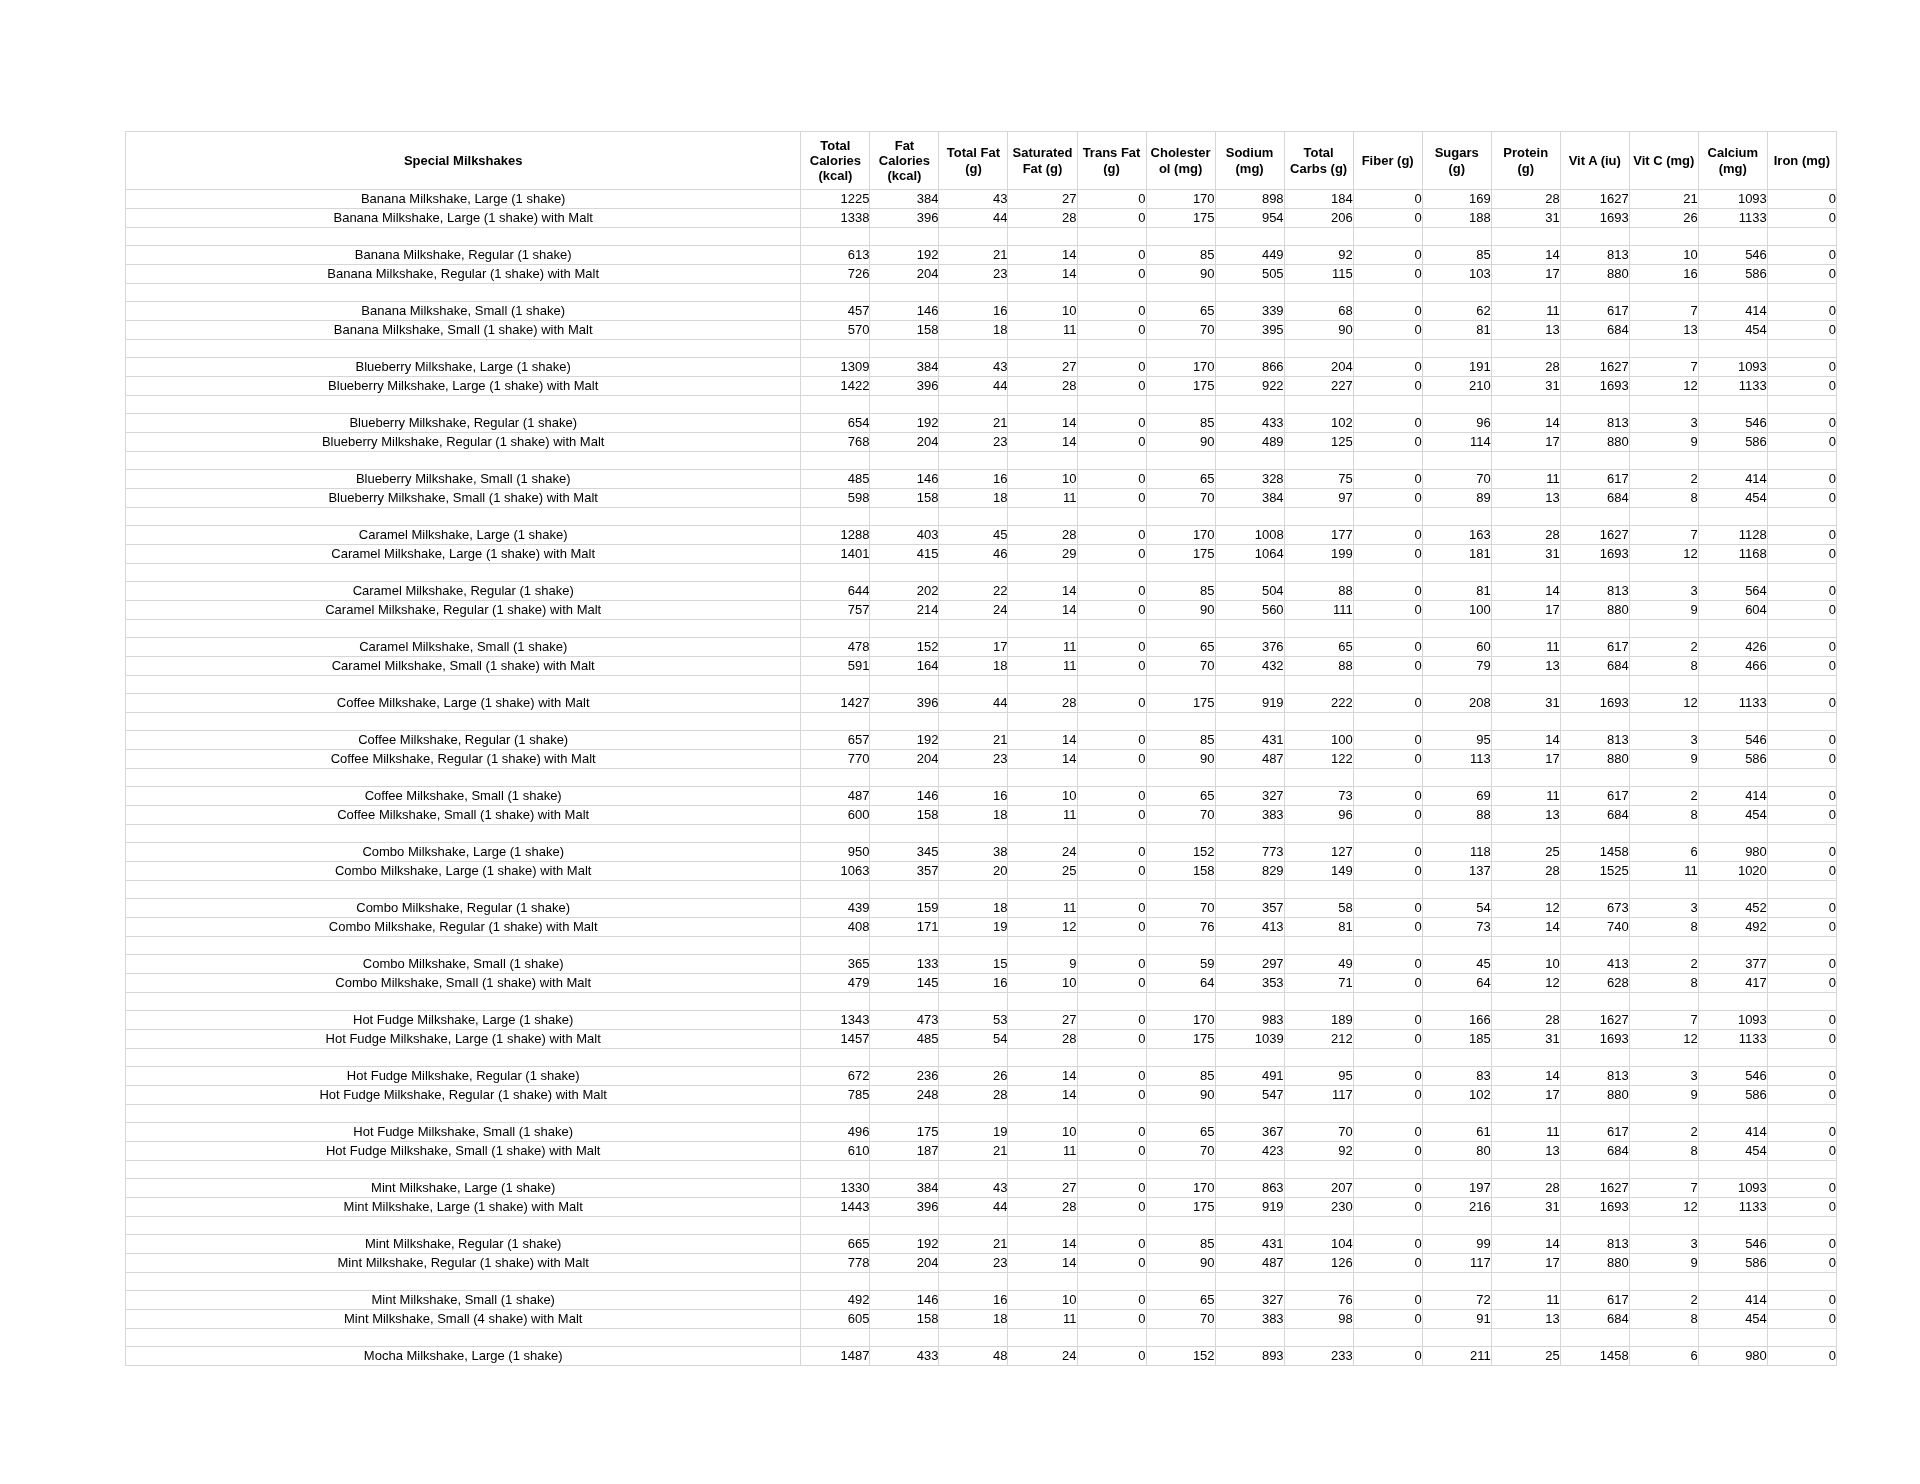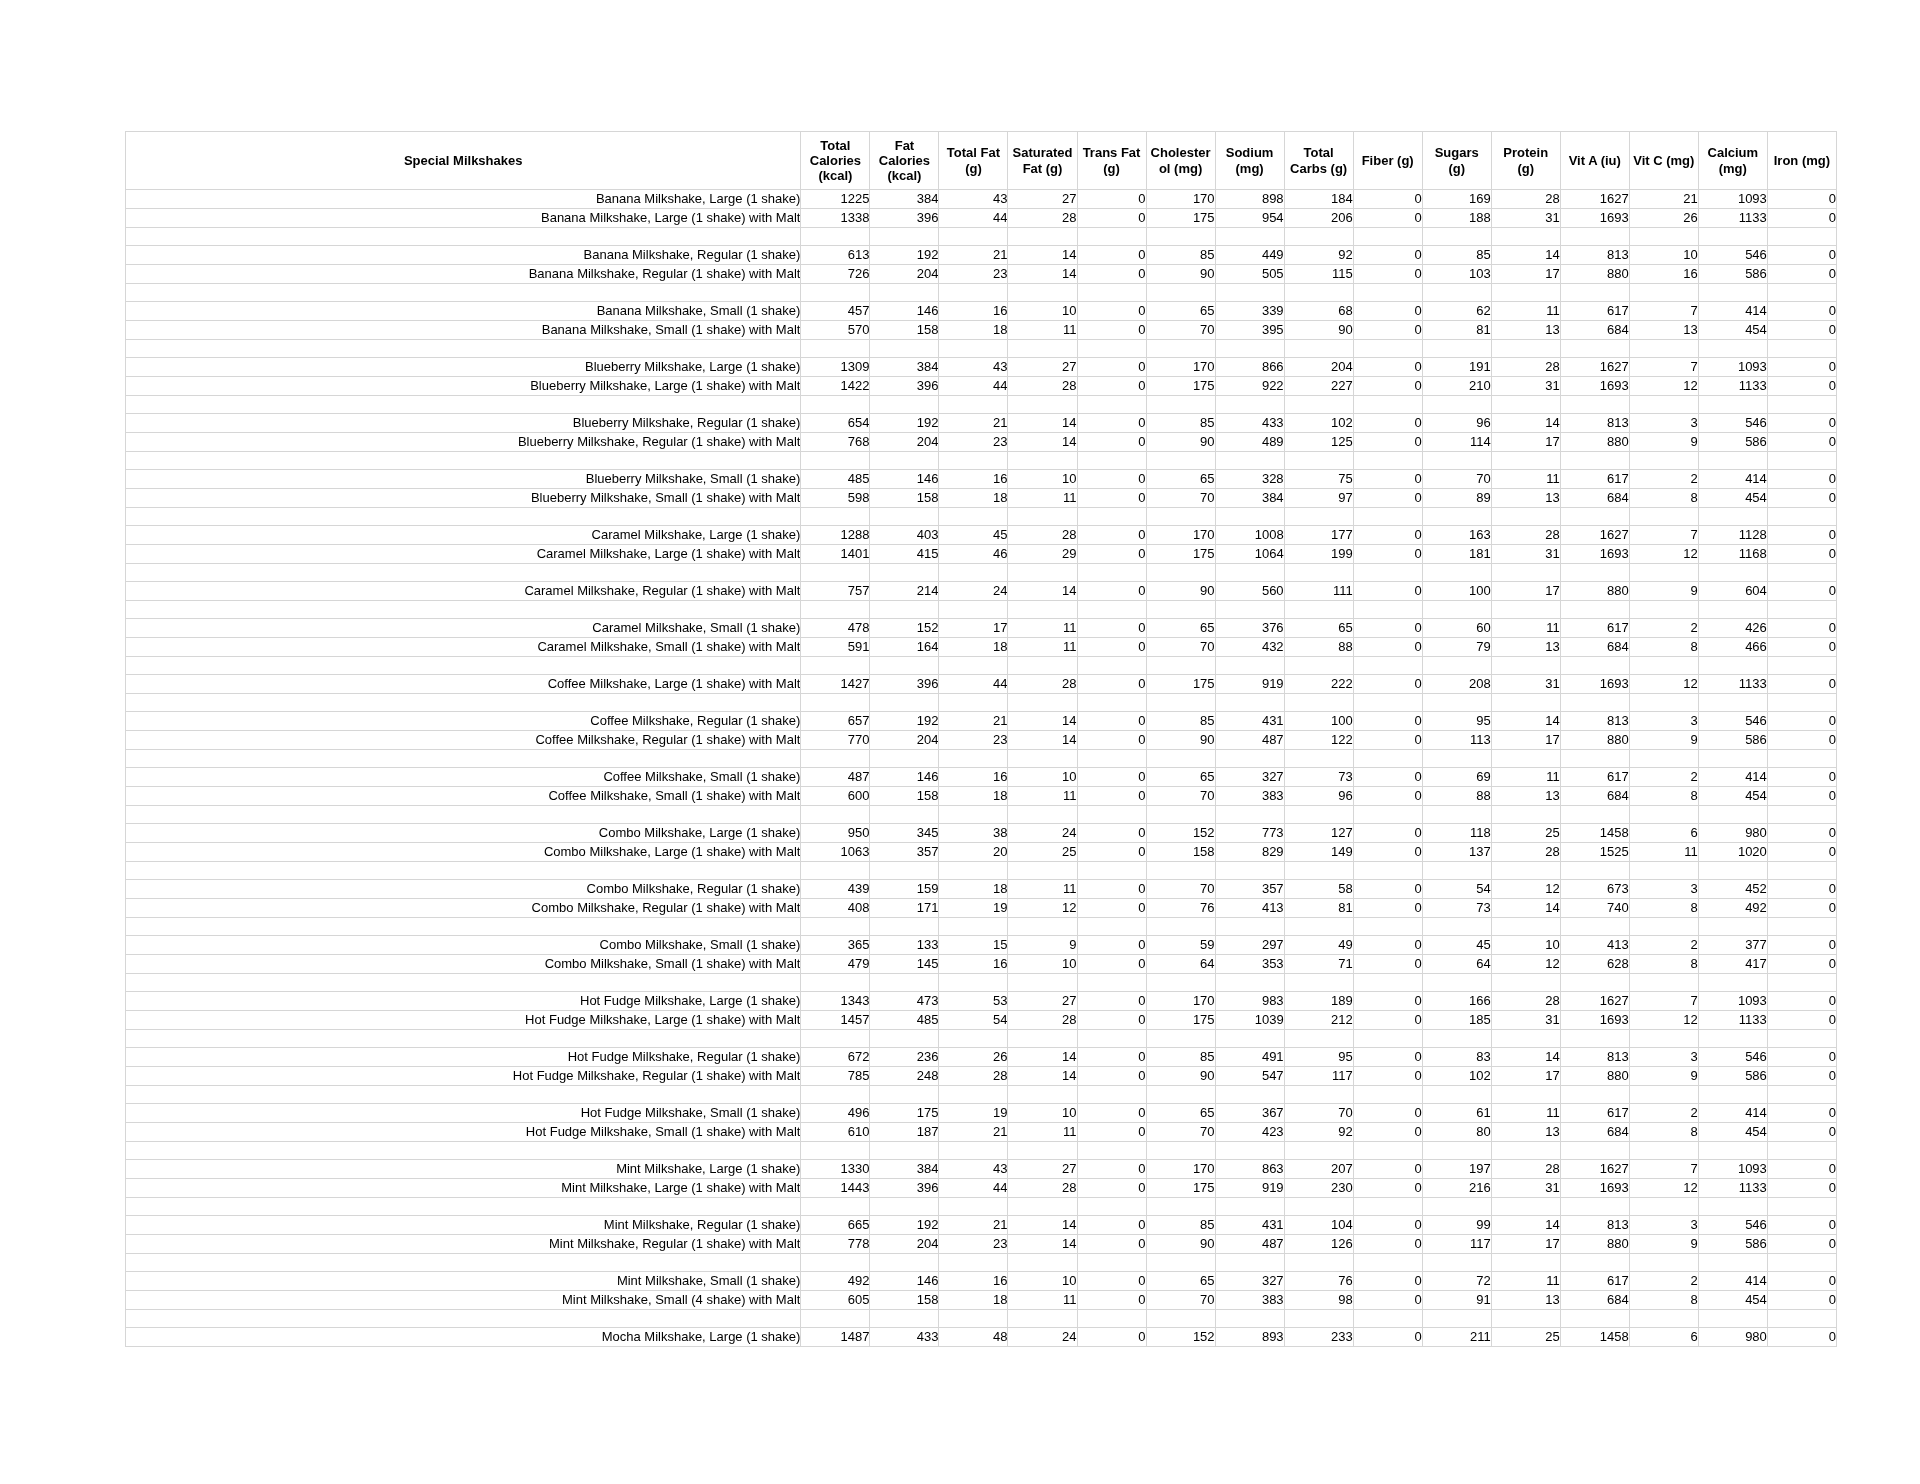--- a/index.html
+++ b/index.html
@@ -45,21 +45,21 @@
   }
   table.nutrition td {
     height: 18px;
     line-height: 18px;
     padding: 0;
     white-space: nowrap;
     overflow: hidden;
     vertical-align: middle;
   }
   td.name-cell {
-    text-align: right;
+    text-align: center;
     padding-left: 4px;
   }
   td.num-cell {
     text-align: right;
     padding-right: 5px;
   }
   td.empty-cell {
     
   }
 </style>
@@ -479,20 +479,38 @@
           <td class="empty-cell"></td>
           <td class="empty-cell"></td>
           <td class="empty-cell"></td>
           <td class="empty-cell"></td>
           <td class="empty-cell"></td>
           <td class="empty-cell"></td>
           <td class="empty-cell"></td>
           <td class="empty-cell"></td>
         </tr>
         <tr>
+          <td class="name-cell">Caramel Milkshake, Regular (1 shake)</td>
+          <td class="num-cell">644</td>
+          <td class="num-cell">202</td>
+          <td class="num-cell">22</td>
+          <td class="num-cell">14</td>
+          <td class="num-cell">0</td>
+          <td class="num-cell">85</td>
+          <td class="num-cell">504</td>
+          <td class="num-cell">88</td>
+          <td class="num-cell">0</td>
+          <td class="num-cell">81</td>
+          <td class="num-cell">14</td>
+          <td class="num-cell">813</td>
+          <td class="num-cell">3</td>
+          <td class="num-cell">564</td>
+          <td class="num-cell">0</td>
+        </tr>
+        <tr>
           <td class="name-cell">Caramel Milkshake, Regular (1 shake) with Malt</td>
           <td class="num-cell">757</td>
           <td class="num-cell">214</td>
           <td class="num-cell">24</td>
           <td class="num-cell">14</td>
           <td class="num-cell">0</td>
           <td class="num-cell">90</td>
           <td class="num-cell">560</td>
           <td class="num-cell">111</td>
           <td class="num-cell">0</td>

